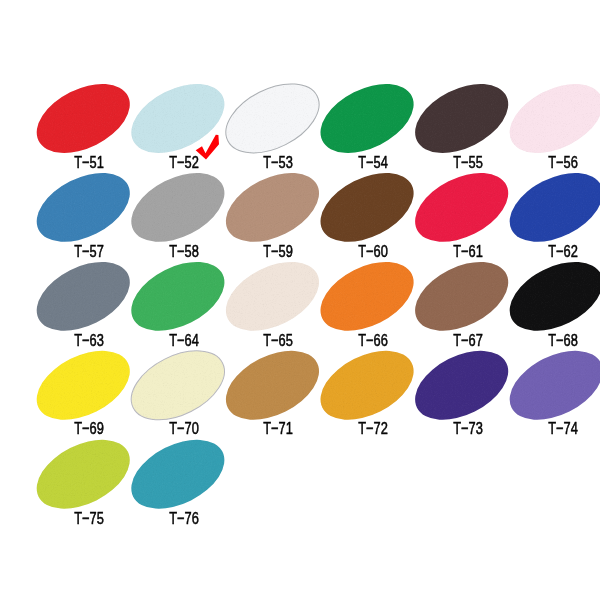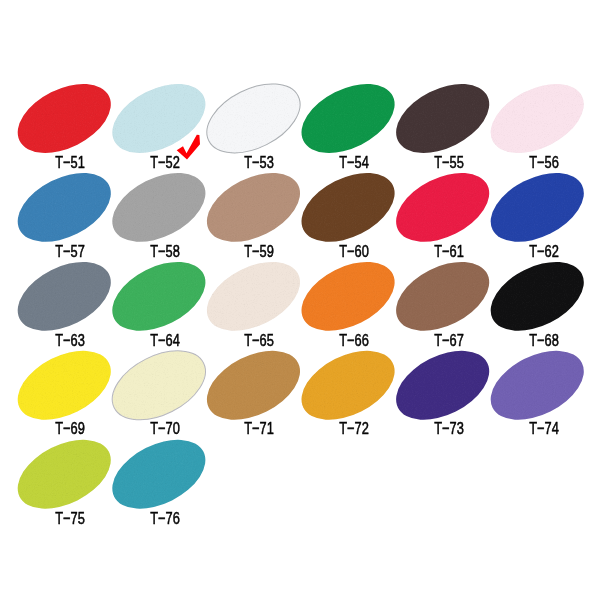--- a/index.html
+++ b/index.html
@@ -1,21 +1,21 @@
 <!DOCTYPE html>
 <html><head>
 <meta charset="utf-8">
 <title>Color Swatch Chart</title>
 <style>
   html,body{margin:0;padding:0;}
   body{
     width:600px;height:600px;background:#ffffff;overflow:hidden;
     font-family:"Liberation Sans",sans-serif;
   }
-  #sheet{position:relative;width:482px;height:600px;background:#ffffff;}
+  #sheet{position:relative;width:482px;height:600px;background:#ffffff;margin-left:19px;}
   #swatch-svg{position:absolute;left:0;top:0;width:600px;height:600px;}
   .swatch-label{
     position:absolute;
     font-family:"Liberation Sans",sans-serif;
     font-size:17px;
     line-height:17px;
     color:#0a0a0a;
     text-align:center;
     white-space:nowrap;
     transform-origin:center top;

